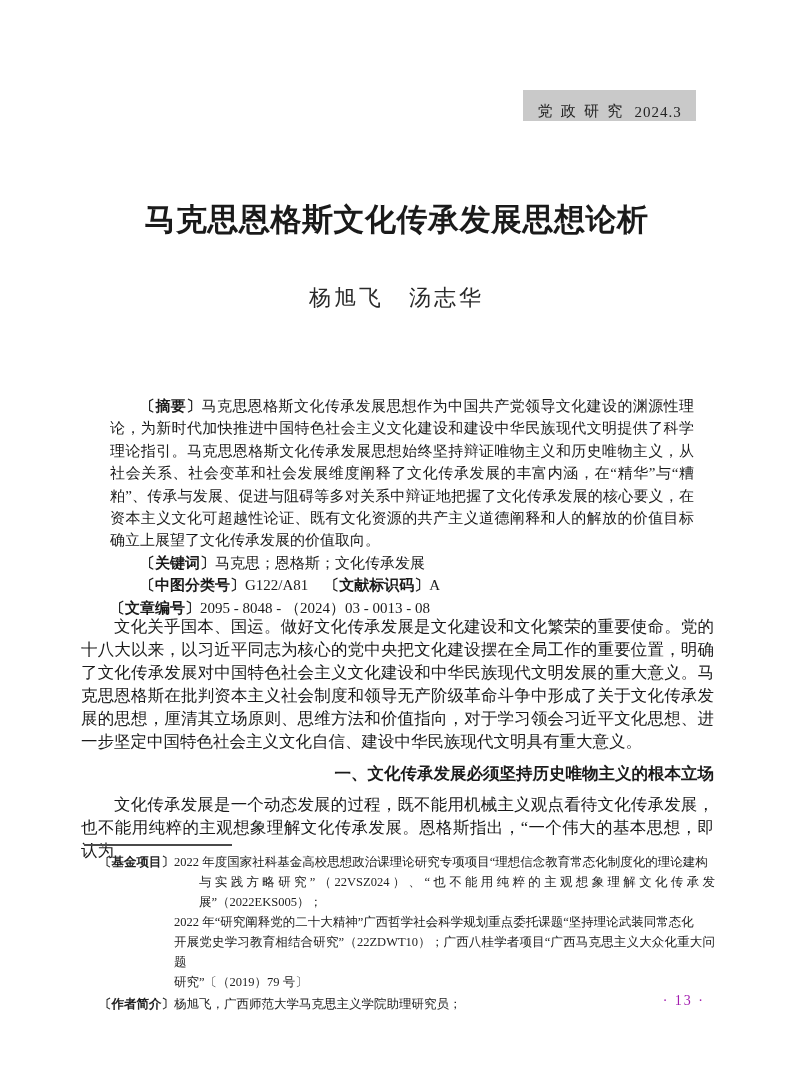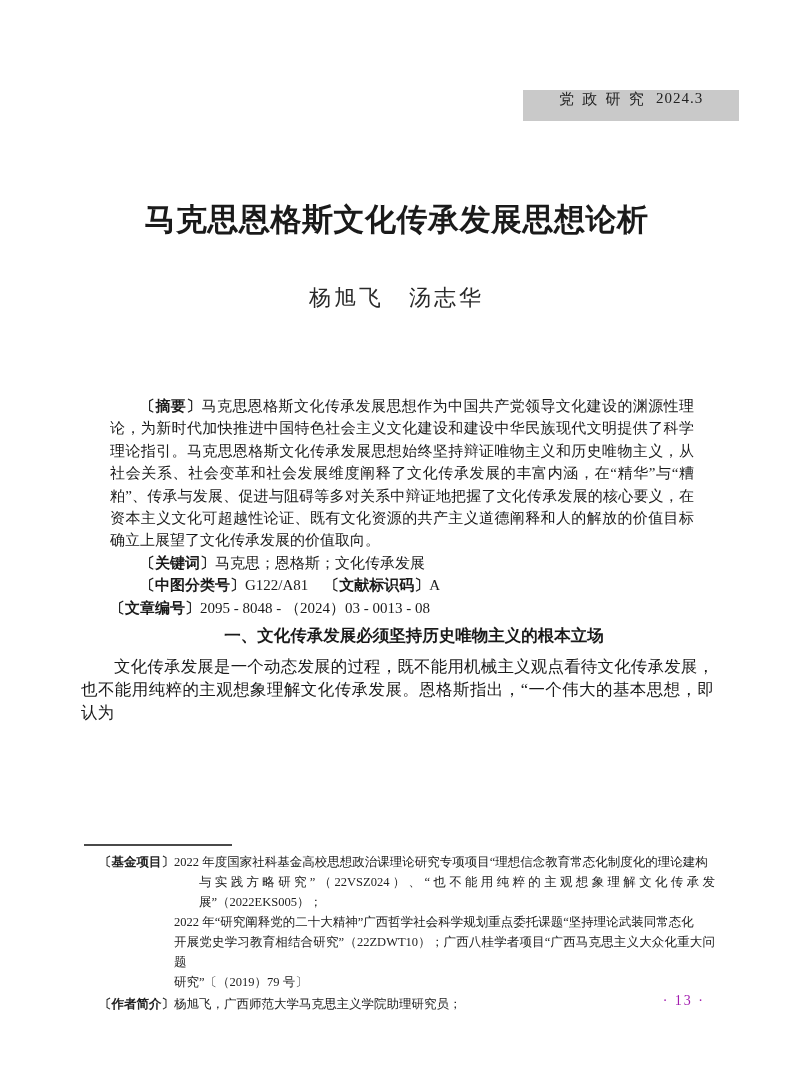--- a/index.html
+++ b/index.html
@@ -12,25 +12,25 @@
     color: #1a1a1a;
     font-family: "Liberation Serif", "DejaVu Serif", serif;
     overflow: hidden;
   }
 
   
   .badge {
     position: absolute;
     left: 523px;
     top: 90px;
-    width: 216px;
+    width: 173px;
     height: 31px;
     background: #c9c9c9;
     display: flex;
-    align-items: flex-start;
+    align-items: flex-end;
     justify-content: center;
     font-size: 15px;
     color: #222;
   }
   .badge-cn { letter-spacing: 0.55em; }
   .badge-issue { margin-left: 4px; letter-spacing: 1px; }
 
   
   .title {
     position: absolute;
@@ -80,21 +80,21 @@
     line-height: 23px;
     text-align: justify;
   }
   .para { margin: 0; text-indent: 2em; }
   .section-heading {
     margin: 9px 0 8px 0;
     text-indent: 2em;
     font-size: 16.5px;
     font-weight: 700;
     font-family: "Liberation Sans", "DejaVu Sans", sans-serif;
-    text-align: center;
+    text-align: right;
   }
 
   
   .fn-divider {
     position: absolute;
     left: 84px;
     top: 844px;
     width: 148px;
     height: 2px;
     background: #4a4a4a;
@@ -142,20 +142,21 @@
 
   <div class="authors">杨旭飞　汤志华</div>
 
   <div class="abstract-block">
     <p class="abstract-para"><span class="blabel">〔摘要〕</span><span>马克思恩格斯文化传承发展思想作为中国共产党领导文化建设的渊源性理论，为新时代加快推进中国特色社会主义文化建设和建设中华民族现代文明提供了科学理论指引。马克思恩格斯文化传承发展思想始终坚持辩证唯物主义和历史唯物主义，从社会关系、社会变革和社会发展维度阐释了文化传承发展的丰富内涵，在“精华”与“糟粕”、传承与发展、促进与阻碍等多对关系中辩证地把握了文化传承发展的核心要义，在资本主义文化可超越性论证、既有文化资源的共产主义道德阐释和人的解放的价值目标确立上展望了文化传承发展的价值取向。</span></p>
     <p class="kw-line"><span class="blabel">〔关键词〕</span><span>马克思；恩格斯；文化传承发展</span></p>
     <p class="meta-line"><span class="meta-pair"><span class="blabel">〔中图分类号〕</span><span>G122/A81</span></span><span class="meta-pair"><span class="blabel">〔文献标识码〕</span><span>A</span></span><span class="meta-pair"><span class="blabel">〔文章编号〕</span><span>2095 - 8048 - （2024）03 - 0013 - 08</span></span></p>
   </div>
 
   <div class="body-block">
+    <p class="para">文化关乎国本、国运。做好文化传承发展是文化建设和文化繁荣的重要使命。党的十八大以来，以习近平同志为核心的党中央把文化建设摆在全局工作的重要位置，明确了文化传承发展对中国特色社会主义文化建设和中华民族现代文明发展的重大意义。马克思恩格斯在批判资本主义社会制度和领导无产阶级革命斗争中形成了关于文化传承发展的思想，厘清其立场原则、思维方法和价值指向，对于学习领会习近平文化思想、进一步坚定中国特色社会主义文化自信、建设中华民族现代文明具有重大意义。</p>
     <p class="section-heading">一、文化传承发展必须坚持历史唯物主义的根本立场</p>
     <p class="para">文化传承发展是一个动态发展的过程，既不能用机械主义观点看待文化传承发展，也不能用纯粹的主观想象理解文化传承发展。恩格斯指出，“一个伟大的基本思想，即认为</p>
   </div>
 
   <div class="fn-divider"></div>
 
   <div class="footnotes">
     <div class="fn-row">
       <div class="fn-label">〔基金项目〕</div>
       <div class="fn-content fund-content">

